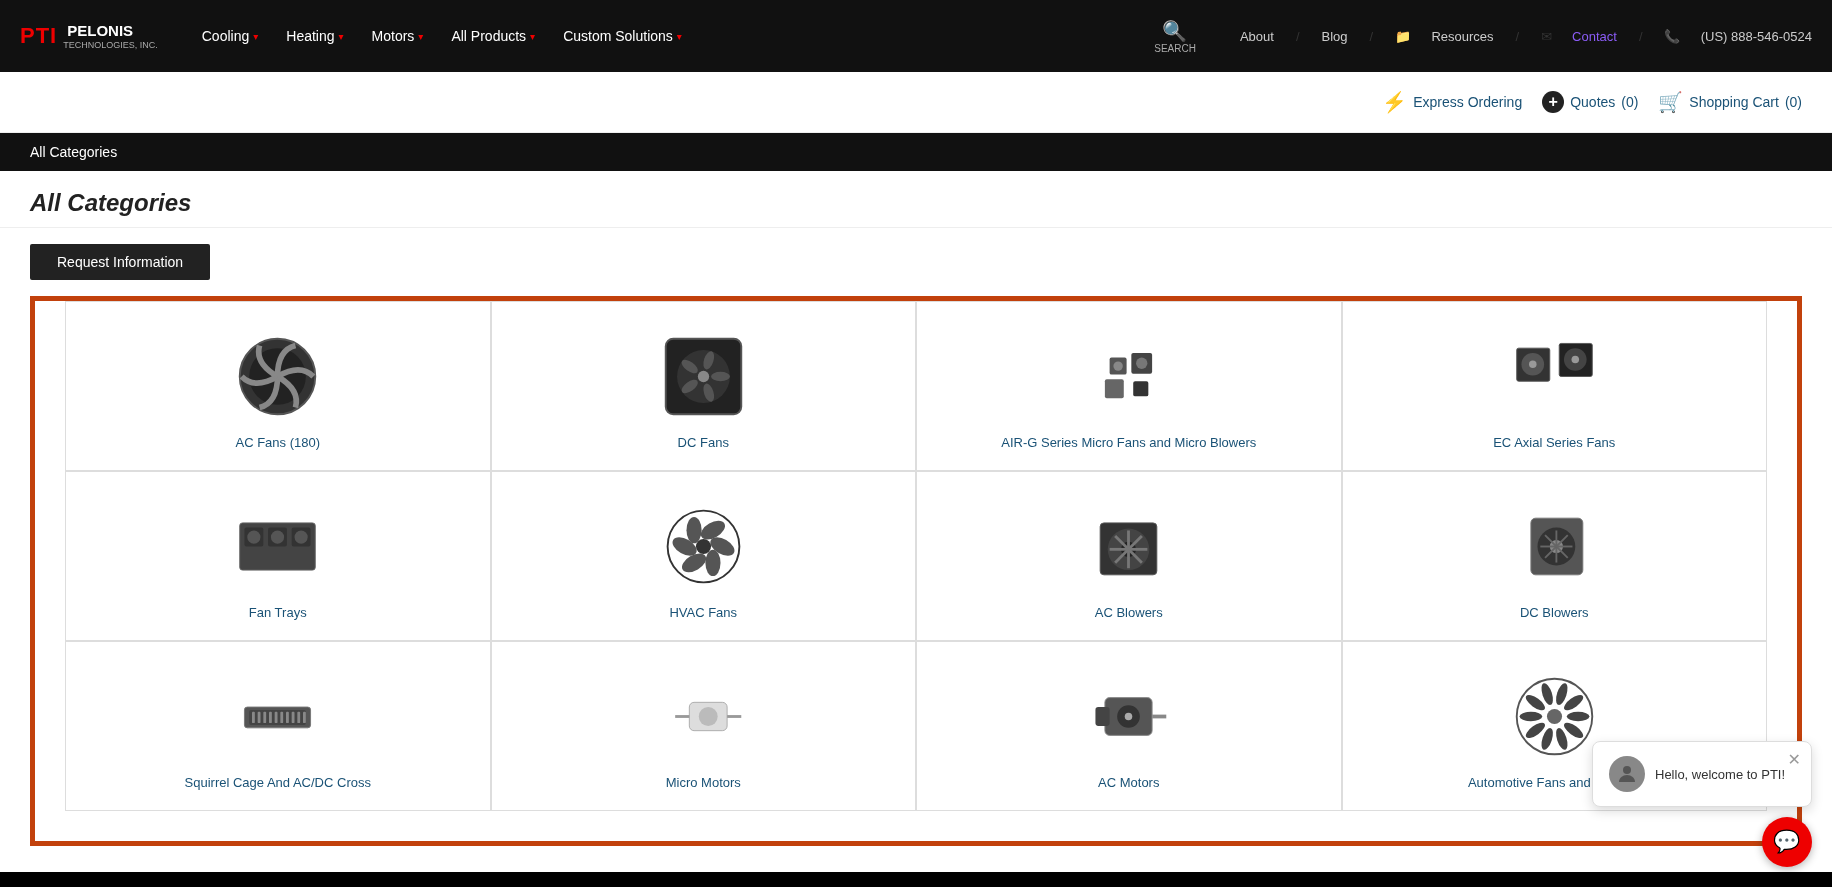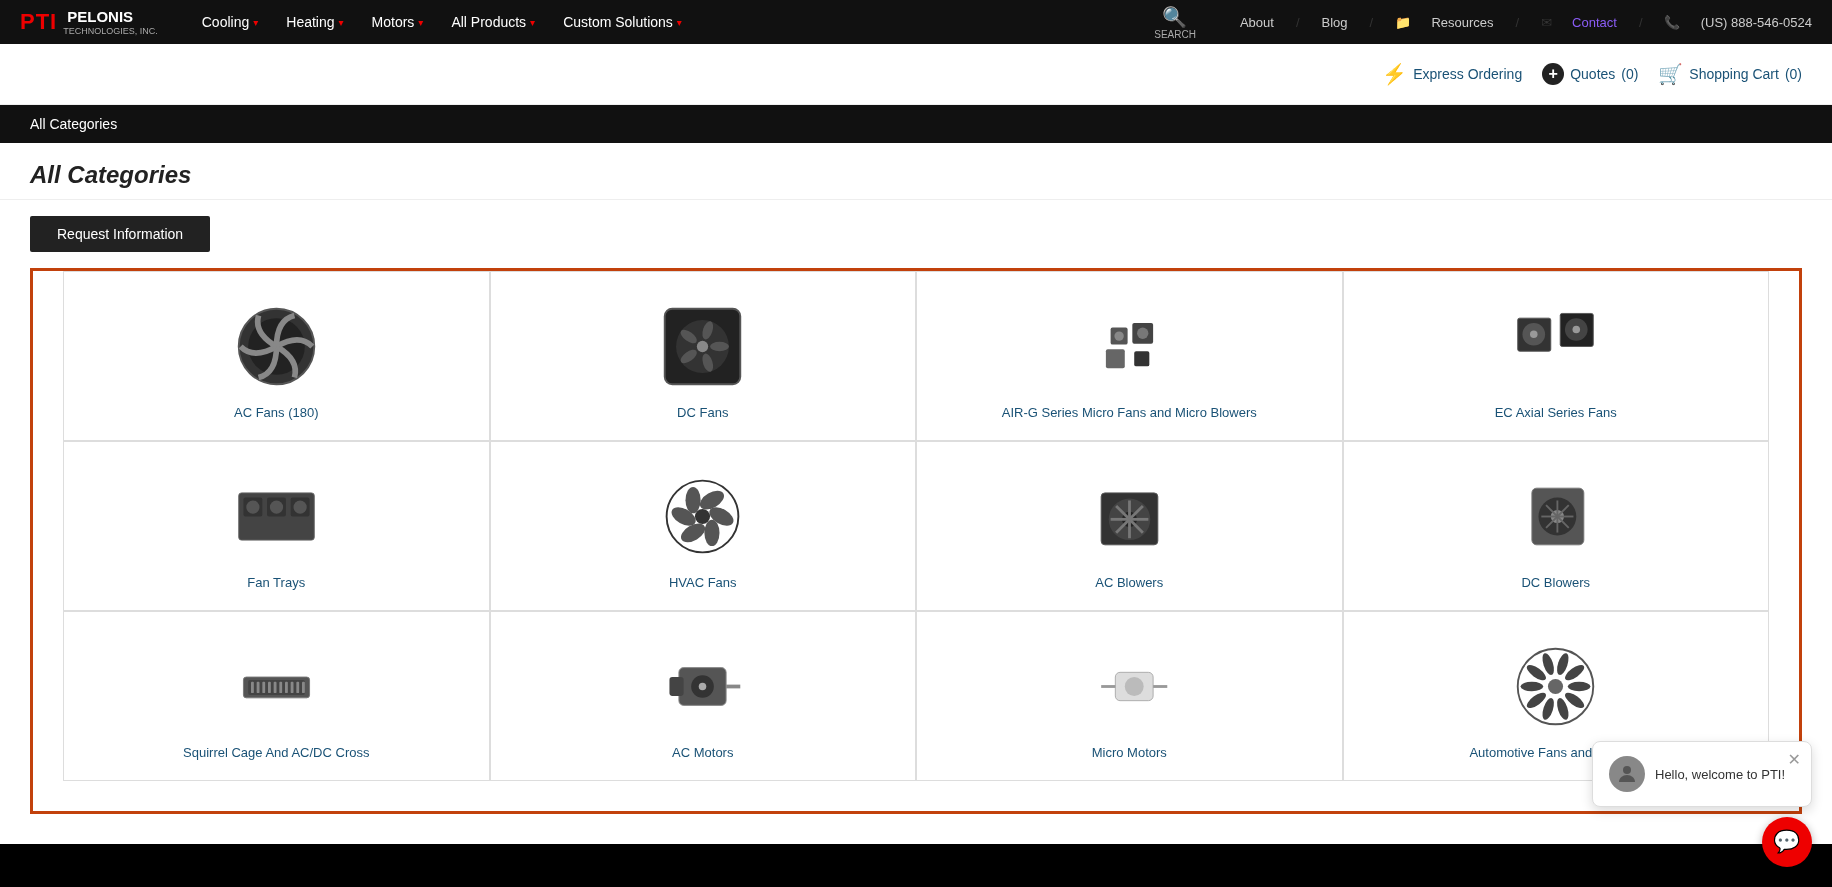--- a/index.html
+++ b/index.html
@@ -4,21 +4,21 @@
   <style>
     * { box-sizing: border-box; margin: 0; padding: 0; }
     body { font-family: Arial, sans-serif; background: #000; color: #333; }
 
     
     .top-nav {
       background: #111;
       display: flex;
       align-items: center;
       padding: 16px 20px;
-      height: 44px;
+      height: 72px;
       position: relative;
     }
     .logo {
       display: flex;
       align-items: center;
       margin-right: 30px;
       flex-shrink: 0;
     }
     .logo-pti {
       color: #e00;
@@ -161,21 +161,21 @@
       cursor: pointer;
       border-radius: 2px;
     }
 
     
     .product-grid {
       padding: 0 30px 30px 30px;
       display: grid;
       grid-template-columns: repeat(4, 1fr);
       gap: 0;
-      border: 3px solid #c2410c;
+      border: 5px solid #c2410c;
       margin: 0 30px 30px 30px;
     }
     .product-cell {
       border: 1px solid #ddd;
       display: flex;
       flex-direction: column;
       align-items: center;
       justify-content: flex-end;
       padding: 20px 15px 20px 15px;
       background: #fff;
@@ -468,39 +468,39 @@
             <rect x="60" y="40" width="3" height="12" rx="1" fill="#888"></rect>
             <rect x="66" y="40" width="3" height="12" rx="1" fill="#888"></rect>
             <rect x="72" y="40" width="3" height="12" rx="1" fill="#888"></rect>
     </svg>
         </div>
         <a class="product-name">Squirrel Cage And AC/DC Cross</a>
       </div>
       <div class="product-cell">
         <div class="product-img">
           <svg viewBox="0 0 90 90" width="85" height="85">
+      <rect x="30" y="30" width="40" height="30" rx="5" fill="#ddd" stroke="#aaa" stroke-width="1"></rect>
+      <circle cx="50" cy="45" r="10" fill="#bbb"></circle>
+      <line x1="70" y1="45" x2="85" y2="45" stroke="#999" stroke-width="3"></line>
+      <line x1="15" y1="45" x2="30" y2="45" stroke="#999" stroke-width="3"></line>
+    </svg>
+        </div>
+        <a class="product-name">Micro Motors</a>
+      </div>
+      <div class="product-cell">
+        <div class="product-img">
+          <svg viewBox="0 0 90 90" width="85" height="85">
       <rect x="20" y="25" width="50" height="40" rx="5" fill="#555" stroke="#888" stroke-width="1"></rect>
       <rect x="10" y="35" width="15" height="20" rx="3" fill="#444"></rect>
       <circle cx="45" cy="45" r="12" fill="#333"></circle>
       <circle cx="45" cy="45" r="4" fill="#aaa"></circle>
       <line x1="70" y1="45" x2="85" y2="45" stroke="#888" stroke-width="4"></line>
     </svg>
         </div>
         <a class="product-name">AC Motors</a>
-      </div>
-      <div class="product-cell">
-        <div class="product-img">
-          <svg viewBox="0 0 90 90" width="85" height="85">
-      <rect x="30" y="30" width="40" height="30" rx="5" fill="#ddd" stroke="#aaa" stroke-width="1"></rect>
-      <circle cx="50" cy="45" r="10" fill="#bbb"></circle>
-      <line x1="70" y1="45" x2="85" y2="45" stroke="#999" stroke-width="3"></line>
-      <line x1="15" y1="45" x2="30" y2="45" stroke="#999" stroke-width="3"></line>
-    </svg>
-        </div>
-        <a class="product-name">Micro Motors</a>
       </div>
       <div class="product-cell">
         <div class="product-img">
           <svg viewBox="0 0 90 90" width="85" height="85">
       <circle cx="45" cy="45" r="40" fill="none" stroke="#555" stroke-width="2"></circle>
       <ellipse cx="70" cy="45" rx="12" ry="5" transform="rotate(0,70,45)" fill="#444"></ellipse>
             <ellipse cx="65.22542485937369" cy="59.69463130731183" rx="12" ry="5" transform="rotate(36,65.22542485937369,59.69463130731183)" fill="#444"></ellipse>
             <ellipse cx="52.72542485937369" cy="68.77641290737884" rx="12" ry="5" transform="rotate(72,52.72542485937369,68.77641290737884)" fill="#444"></ellipse>
             <ellipse cx="37.27457514062632" cy="68.77641290737884" rx="12" ry="5" transform="rotate(108,37.27457514062632,68.77641290737884)" fill="#444"></ellipse>
             <ellipse cx="24.774575140626318" cy="59.69463130731183" rx="12" ry="5" transform="rotate(144,24.774575140626318,59.69463130731183)" fill="#444"></ellipse>

